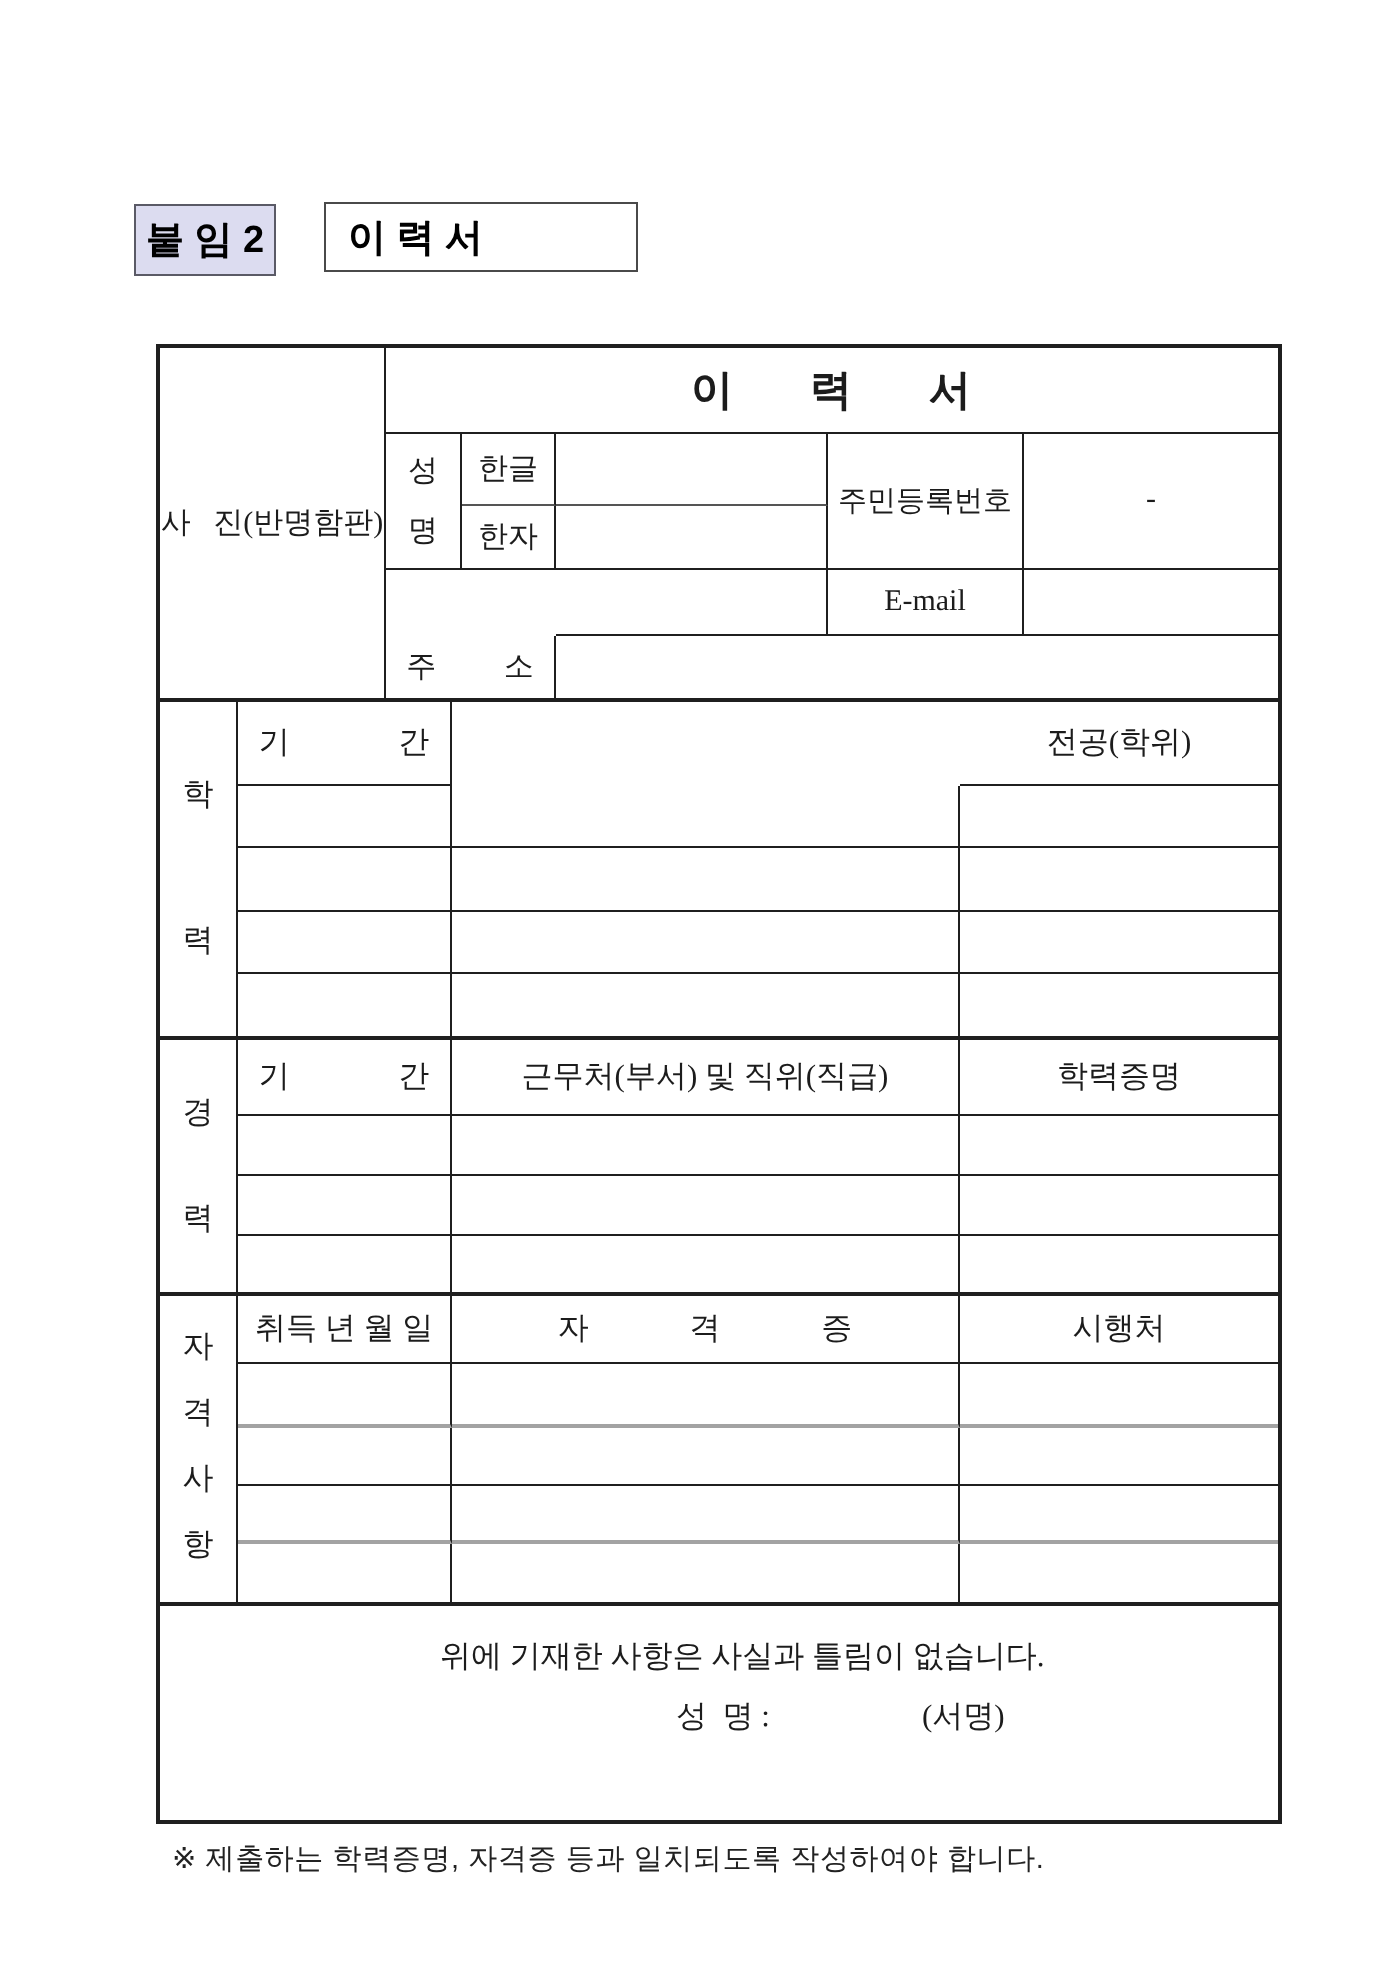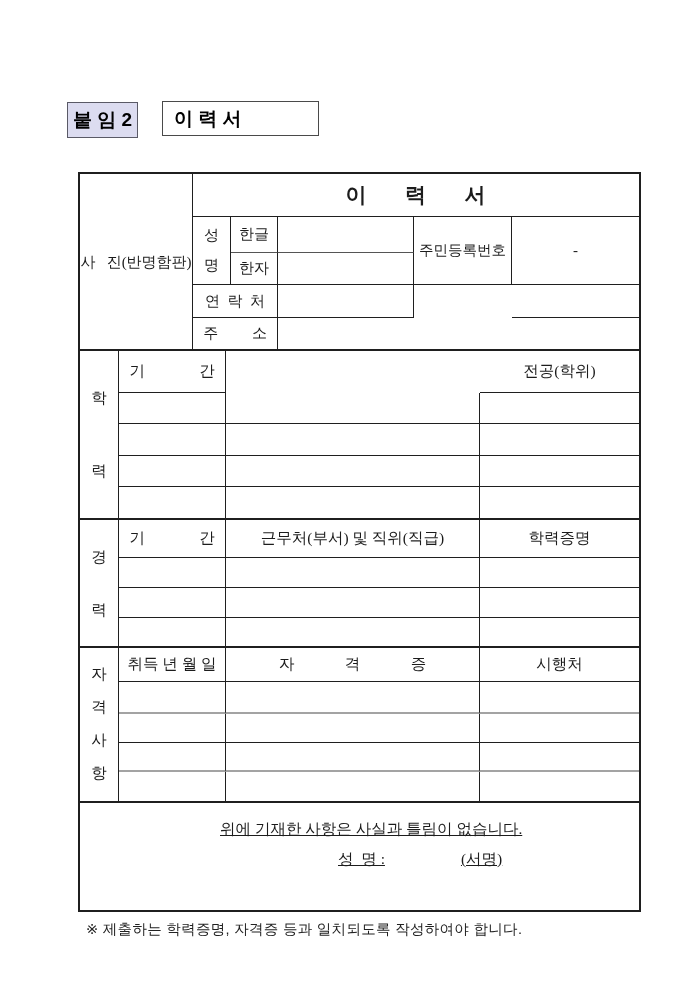--- a/index.html
+++ b/index.html
@@ -73,21 +73,21 @@
       grid-template-rows:34px 32px 29px 29px 29px;height:155px;}
   .vlabel{flex-direction:column;justify-content:space-around;
       font-size:15.5px;line-height:20px;padding:10px 0;}
   .vlabel4{justify-content:center;gap:13px;padding-top:8px;}
   .s2 .vlabel{grid-area:1/1/6/2;}
   .s3 .vlabel{grid-area:1/1/5/2;}
   .s4 .vlabel{grid-area:1/1/6/2;}
   .hdr{font-size:15.5px;}
   
   .s5{height:84px;border-bottom:none;display:block;
-      padding-top:11px;font-size:15.5px;line-height:30px;text-decoration:underline;}
+      padding-top:11px;font-size:15.5px;line-height:30px;}
   .st-line{white-space:pre;}
   .st-1{margin-left:140px;}
   .st-2{margin-left:268px;display:flex;}
   .st-2 span{display:inline-block;}
   .st-year{margin-right:42px;}
   .st-month{margin-right:44px;}
   .st-3{margin-left:258px;display:flex;gap:20px;}
   .st-name{margin-right:56px;}
   
   .footnote{
@@ -117,22 +117,22 @@
       <div class="cell br bb nm-cell">
         <span>성</span>
         <span>명</span>
       </div>
       <div class="cell br bbt hangul-l">한글</div>
       <div class="cell br bbt hangul-v"></div>
       <div class="cell br bb hanja-l">한자</div>
       <div class="cell br bb hanja-v"></div>
       <div class="cell br bb rrn-l">주민등록번호</div>
       <div class="cell bb rrn-v">-</div>
-      <div class="cell br bb contact-l">연  락  처</div>
       <div class="cell br bb contact-v"></div>
+      <div class="cell br bb email-l">E-mail</div>
       <div class="cell bb email-v"></div>
       <div class="cell br addr-l">주         소</div>
       <div class="cell addr-v"></div>
     </div>
 
     <div class="sec s2">
       <div class="cell br vlabel">
         <span>학</span>
         <span>력</span>
       </div>

